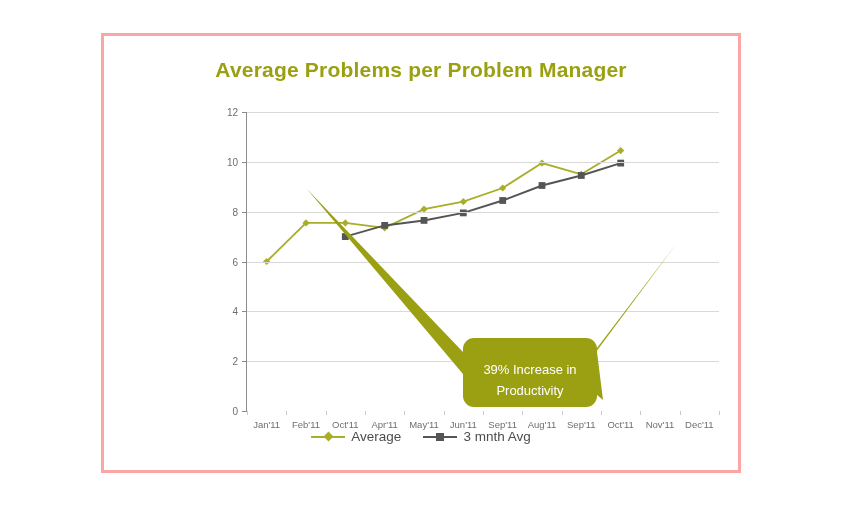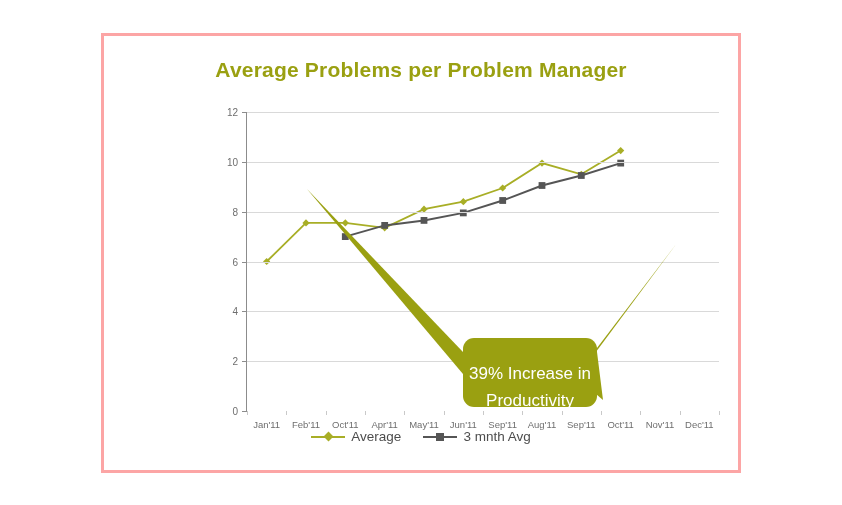--- a/index.html
+++ b/index.html
@@ -115,29 +115,29 @@
     left: 216px;
     top: 226px;
     width: 134px;
     height: 69px;
     background: #9aa011;
     border-radius: 11px;
   }
   #callout-text {
     position: absolute;
     left: 0;
-    top: 15px;
+    top: 8px;
     width: 100%;
     height: 100%;
     display: flex;
     flex-direction: column;
     align-items: center;
     justify-content: center;
     color: #ffffff;
-    font-size: 17px;
+    font-size: 13px;
     line-height: 1.55;
     text-align: center;
   }
   
   #legend {
     position: absolute;
     left: 0;
     bottom: 26px;
     width: 100%;
     display: flex;

